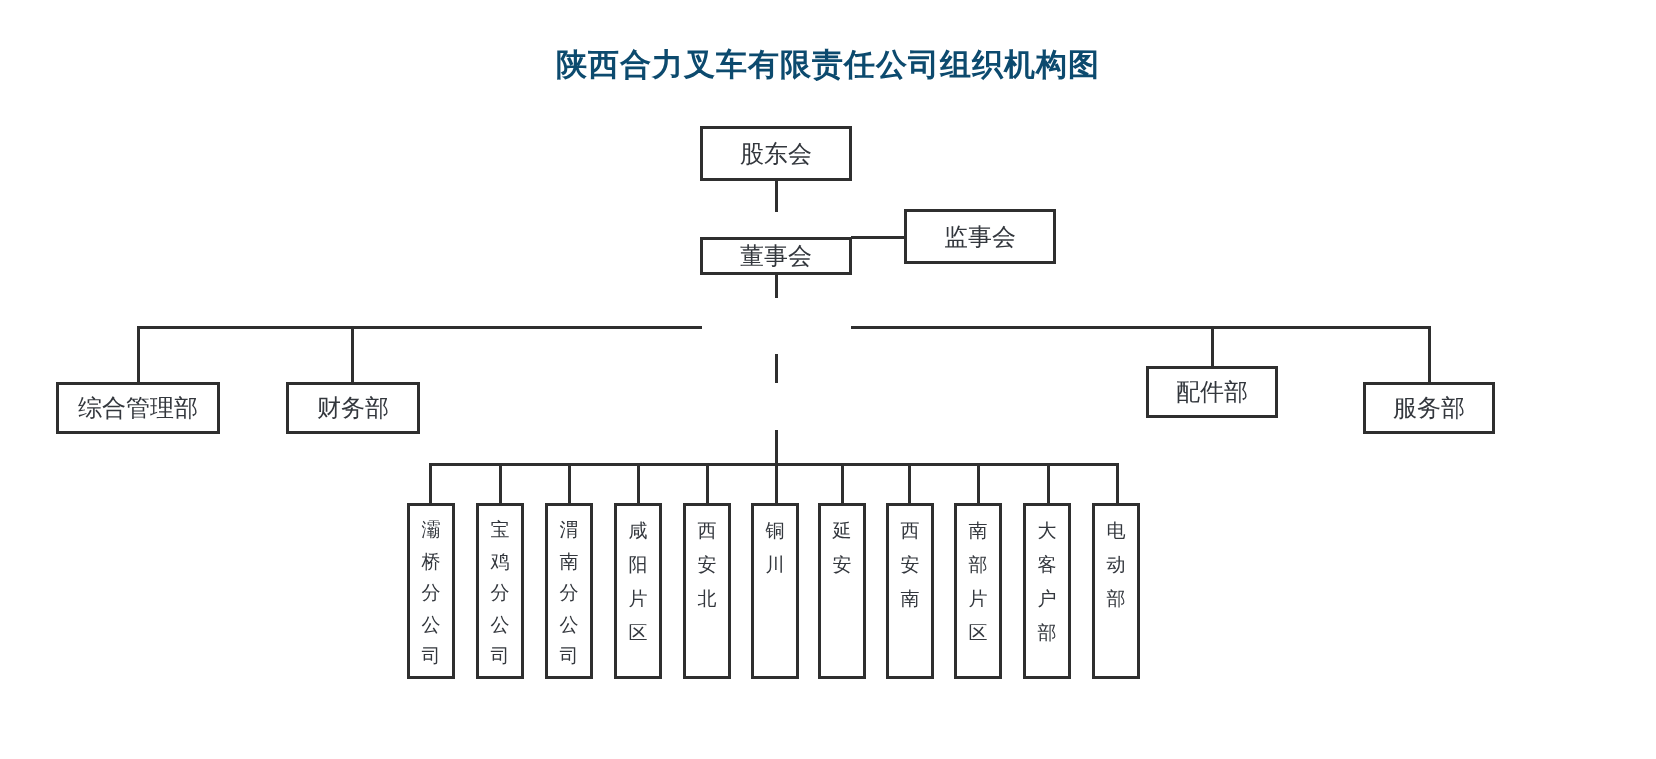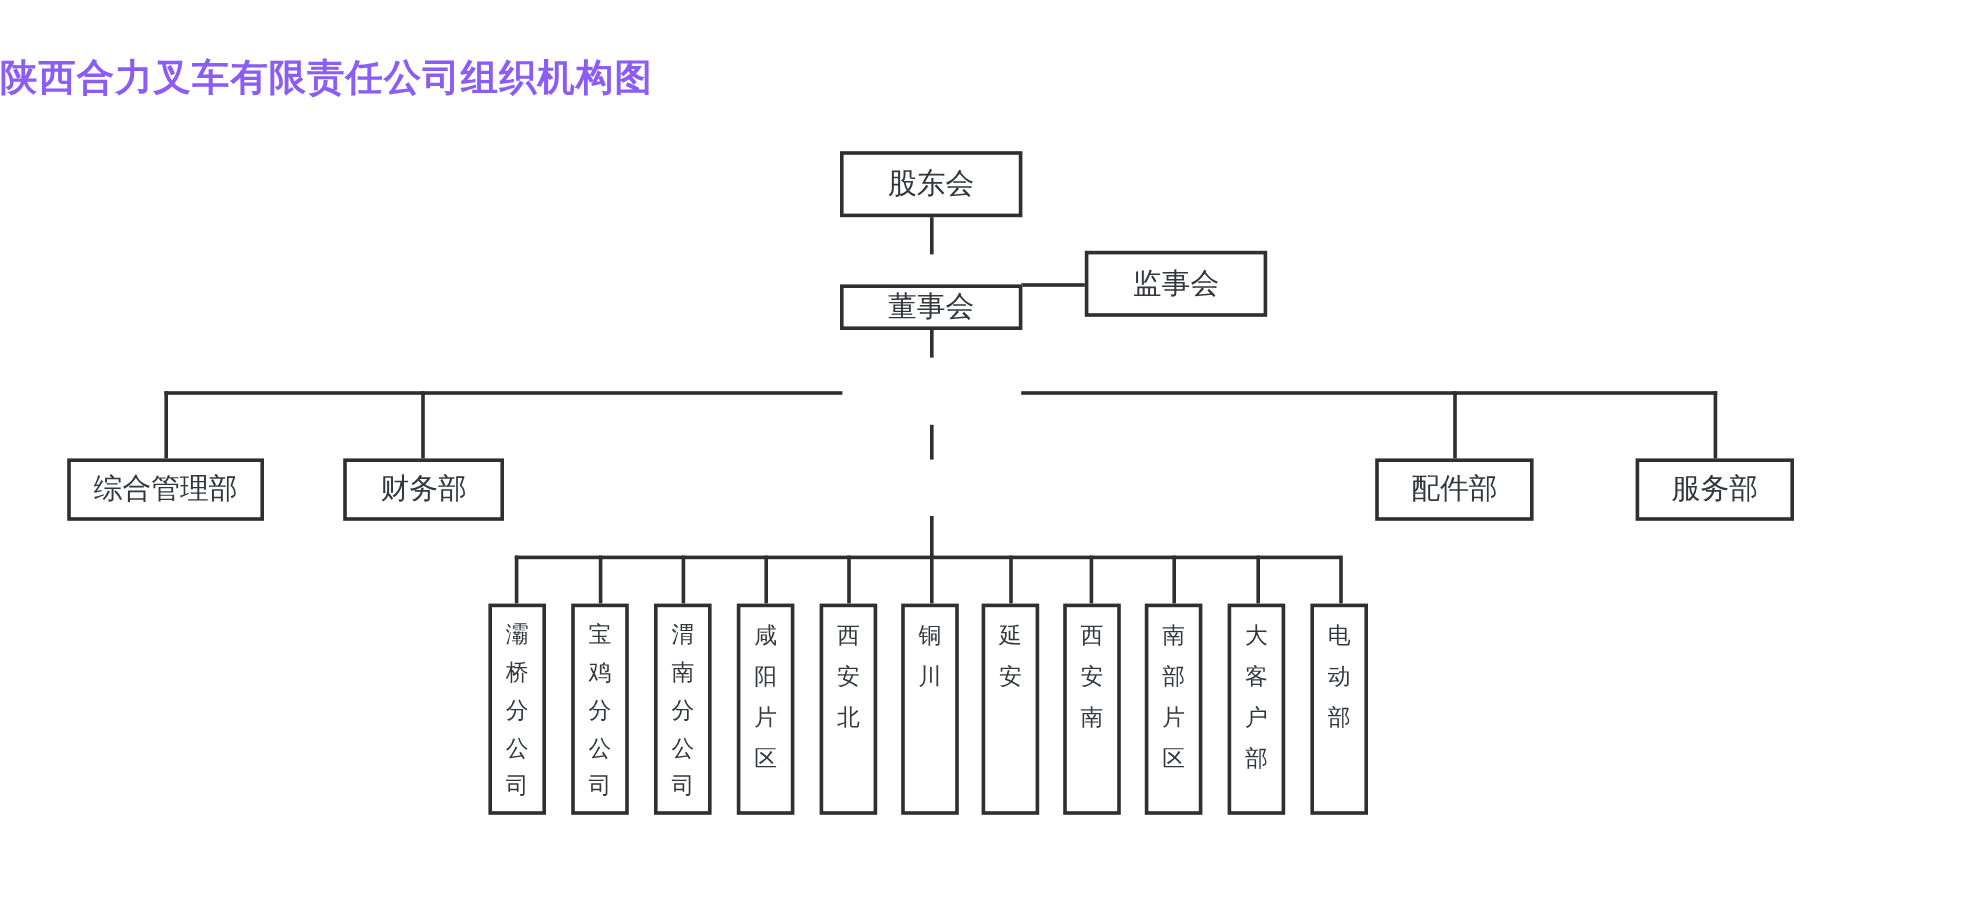--- a/index.html
+++ b/index.html
@@ -18,25 +18,26 @@
     background: #ffffff;
     overflow: hidden;
   }
 
   
   .chart-title {
     position: absolute;
     left: 0;
     top: 44px;
     width: 1656px;
+    text-align: center;
     font-family: "Liberation Sans", "DejaVu Sans", sans-serif;
     font-weight: bold;
     font-size: 31px;
     letter-spacing: 1px;
-    color: #8b5cf6;
+    color: #0c4a6e;
   }
 
   
   .node {
     position: absolute;
     box-sizing: border-box;
     border: 3px solid #2f2f2f;
     background: #ffffff;
     display: flex;
     align-items: center;
@@ -114,21 +115,21 @@
   <div class="line vline" style="left:1116px; top:463px; height:40px;"></div>
 
   <div class="node" style="left:700px; top:126px; width:152px; height:55px;">股东会</div>
 
   <div class="node" style="left:700px; top:209px; width:152px; height:38px;margin-top:28px;">董事会</div>
   <div class="node" style="left:904px; top:209px; width:152px; height:55px;">监事会</div>
 
 
   <div class="node" style="left:56px; top:382px; width:164px; height:52px;">综合管理部</div>
   <div class="node" style="left:286px; top:382px; width:134px; height:52px;">财务部</div>
-  <div class="node" style="left:1146px; top:382px; width:132px; height:52px;">配件部</div>
+  <div class="node" style="left:1146px; top:366px; width:132px; height:52px;">配件部</div>
   <div class="node" style="left:1363px; top:382px; width:132px; height:52px;">服务部</div>
 
   <div id="sales-children">
       <div class="node vertical" style="left: 407px; top: 503px; width: 48px; height: 176px;">
         <div class="vlabel">
           <span style="line-height: 31.6px;">灞</span>
           <span style="line-height: 31.6px;">桥</span>
           <span style="line-height: 31.6px;">分</span>
           <span style="line-height: 31.6px;">公</span>
           <span style="line-height: 31.6px;">司</span>

